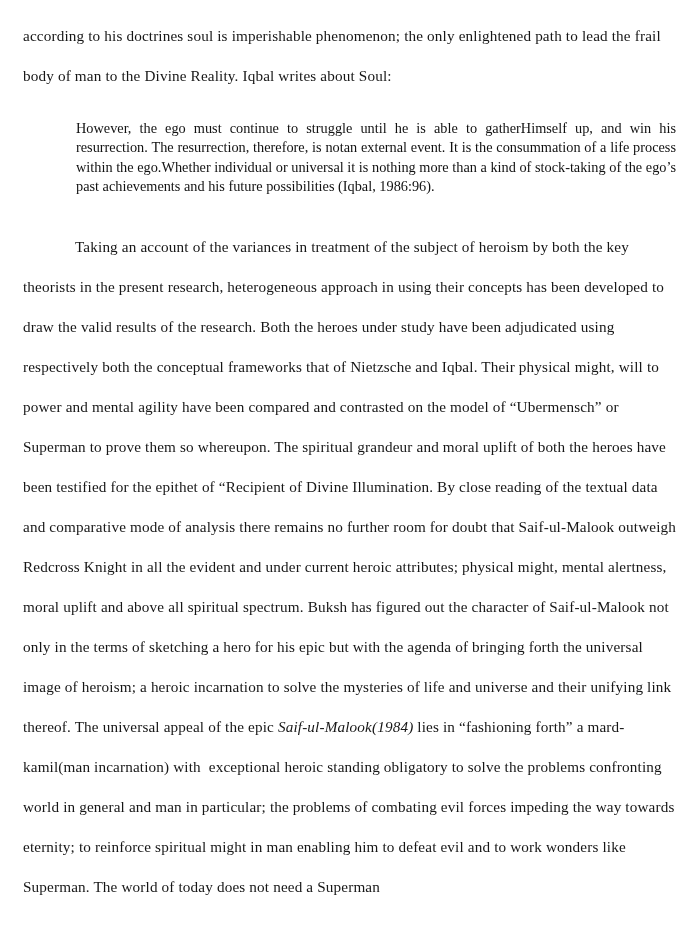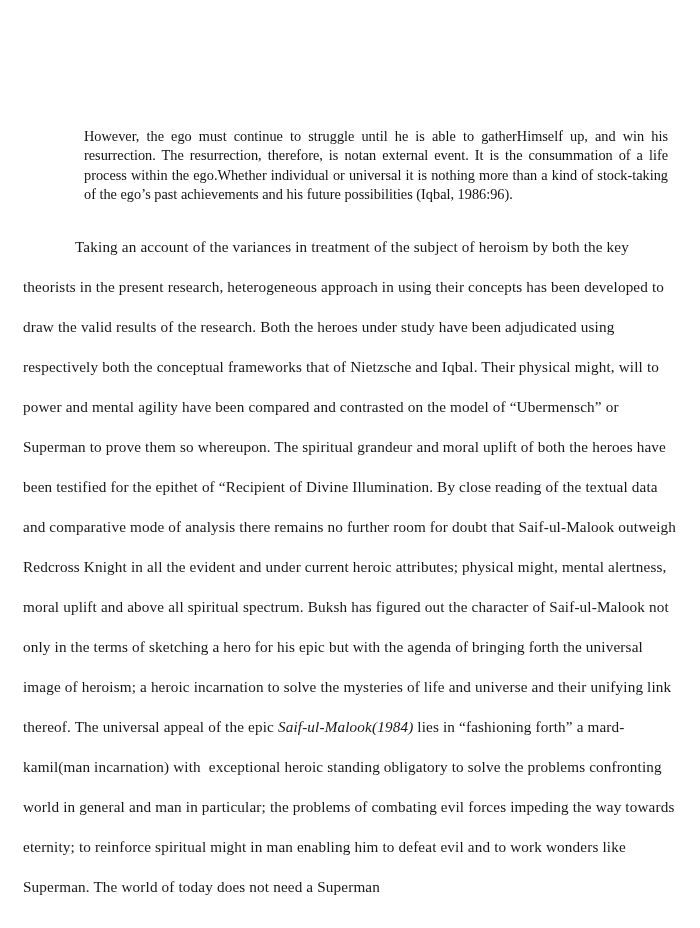--- a/index.html
+++ b/index.html
@@ -43,35 +43,36 @@
     position: absolute;
     top: 115px;
     left: 72px;
     width: 608px;
     font-size: 14.3px;
     line-height: 19.3px;
     text-align: justify;
     text-justify: inter-word;
     color: #111111;
   }
-  .quote-block p { margin: 12px; }
+  .quote-block p { margin: 4px; }
 
   em.title-italic {
     font-style: italic;
     text-align: right;
   }
 
   
   .wide-space { white-space: pre; }
 </style>
 </head>
 <body>
 
 <div class="page">
 
+  <div class="body-block top">according to his doctrines soul is imperishable phenomenon; the only enlightened path to lead the frail body of man to the Divine Reality. Iqbal writes about Soul:</div>
 
   <div class="quote-block">
     <p>However, the ego must continue to struggle until he is able to gatherHimself up, and win his resurrection. The resurrection, therefore, is notan external event. It is the consummation of a life process within the ego.Whether individual or universal it is nothing more than a kind of stock-taking of the ego’s past achievements and his future possibilities (Iqbal, 1986:96).</p>
   </div>
 
   <div class="body-block main">
     <span class="indent"></span><span>Taking an account of the variances in treatment of the subject of heroism by both the key theorists in the present research, heterogeneous approach in using their concepts has been developed to draw the valid results of the research. Both the heroes under study have been adjudicated using respectively both the conceptual frameworks that of Nietzsche and Iqbal. Their physical might, will to power and mental agility have been compared and contrasted on the model of “Ubermensch” or Superman to prove them so whereupon. The spiritual grandeur and moral uplift of both the heroes have been testified for the epithet of “Recipient of Divine Illumination. By close reading of the textual data and comparative mode of analysis there remains no further room for doubt that Saif-ul-Malook outweigh Redcross Knight in all the evident and under current heroic attributes; physical might, mental alertness, moral uplift and above all spiritual spectrum. Buksh has figured out the character of Saif-ul-Malook not only in the terms of sketching a hero for his epic but with the agenda of bringing forth the universal image of heroism; a heroic incarnation to solve the mysteries of life and universe and their unifying link thereof. The universal appeal of the epic </span><em class="title-italic">Saif-ul-Malook(1984)</em><span> lies in “fashioning forth” a mard- kamil(man incarnation) with</span><span class="wide-space">  </span><span>exceptional heroic standing obligatory to solve the problems confronting world in general and man in particular; the problems of combating evil forces impeding the way towards eternity; to reinforce spiritual might in man enabling him to defeat evil and to work wonders like Superman. The world of today does not need a Superman</span>
   </div>
 
 </div>

